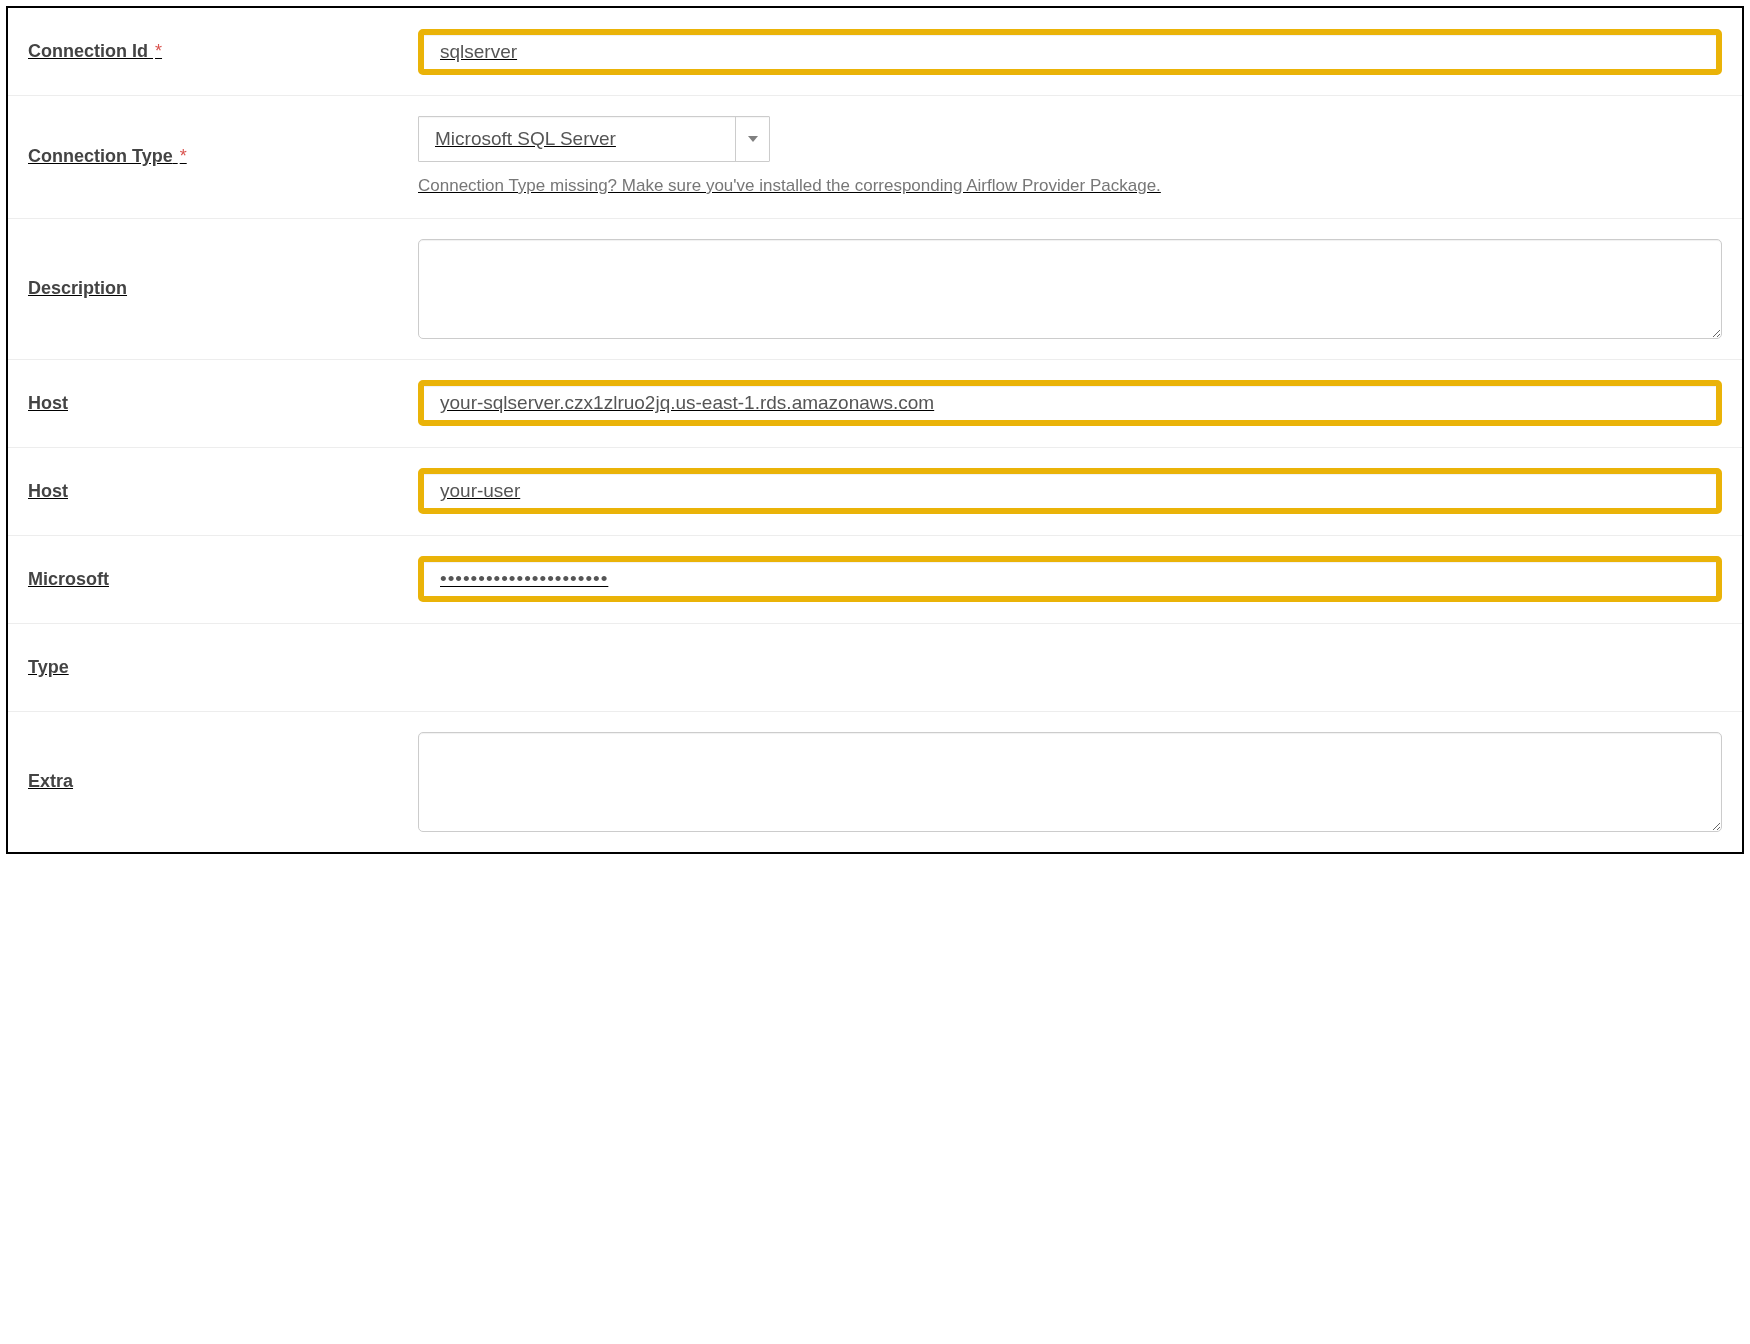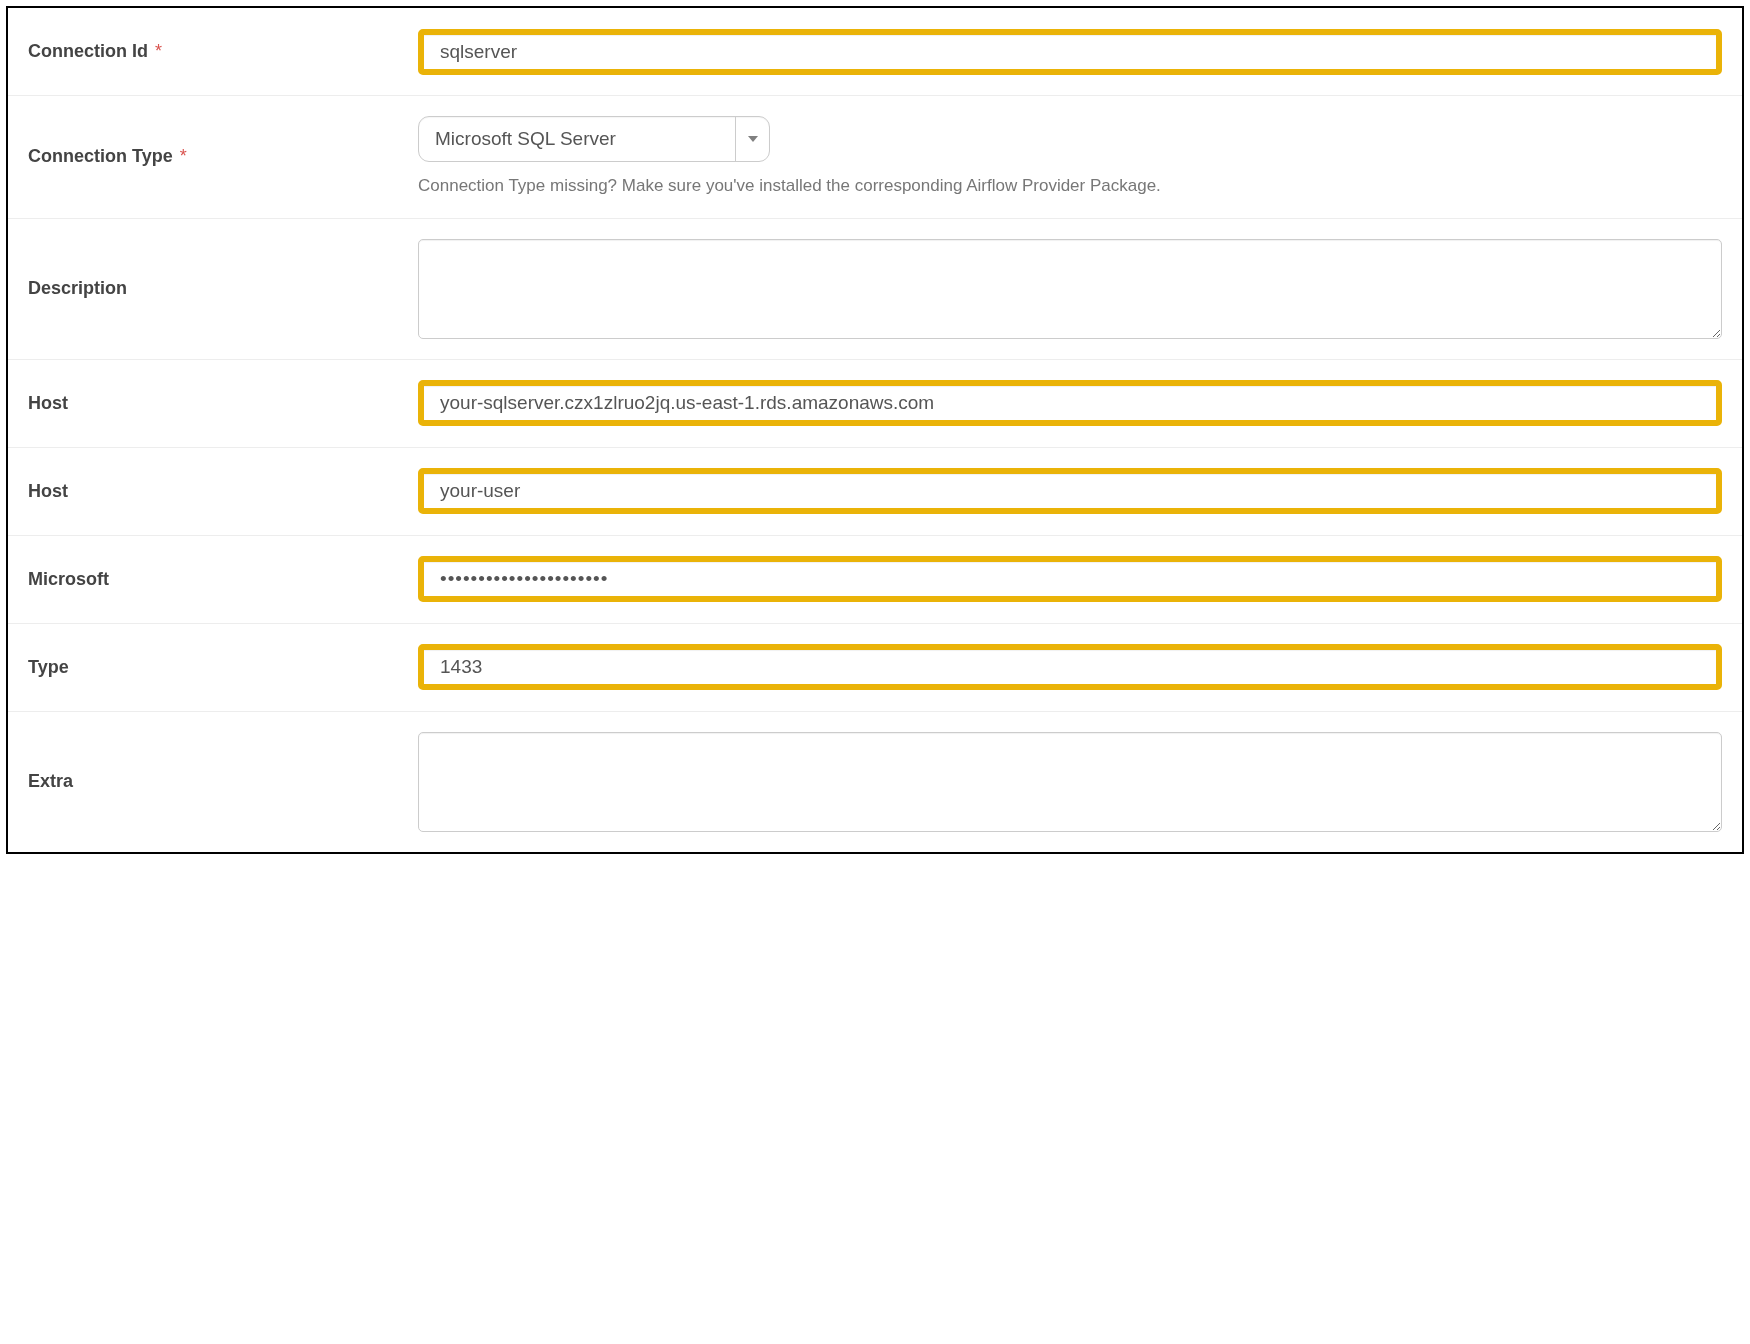--- a/index.html
+++ b/index.html
@@ -8,20 +8,21 @@
       padding: 0;
     }
     body {
       font-family: -apple-system, BlinkMacSystemFont, "Segoe UI", Helvetica, Arial, sans-serif;
       background: #fff;
       padding: 6px;
     }
     .form-container {
       border: 2px solid #000;
       width: 100%;
+      text-decoration: underline;
     }
     .form-row {
       display: flex;
       align-items: center;
       padding: 20px 20px;
       border-bottom: 1px solid #ededed;
       background: #fff;
       min-height: 88px;
     }
     .form-row:last-child {
@@ -71,21 +72,21 @@
       background: #fff;
       resize: vertical;
       box-shadow: inset 0 1px 1px rgba(0,0,0,0.06);
       font-family: inherit;
     }
     .select-wrap {
       position: relative;
       width: 352px;
       height: 46px;
       border: 1px solid #ccc;
-      border-radius: 11px;
+      border-radius: 1px;
       background: #fff;
       display: flex;
       align-items: center;
       padding: 0 0 0 16px;
       cursor: pointer;
       box-shadow: inset 0 1px 1px rgba(0,0,0,0.04);
     }
     .select-value {
       font-size: 19px;
       color: #555;
@@ -181,23 +182,20 @@
     </div>
     <div class="field-col">
       <input type="text" class="text-input password-dots" value="••••••••••••••••••••••" style="">
     </div>
   </div>
 
   <div class="form-row">
     <div class="label-col">
       <span>Type</span>
     </div>
-    <div class="field-col">
-      <input type="text" class="text-input" value="1433" style="">
-    </div>
   </div>
 
   <div class="form-row tall">
     <div class="label-col">
       <span>Extra</span>
     </div>
     <div class="field-col">
       <textarea class="textarea-input" style=""></textarea>
     </div>
   </div>

